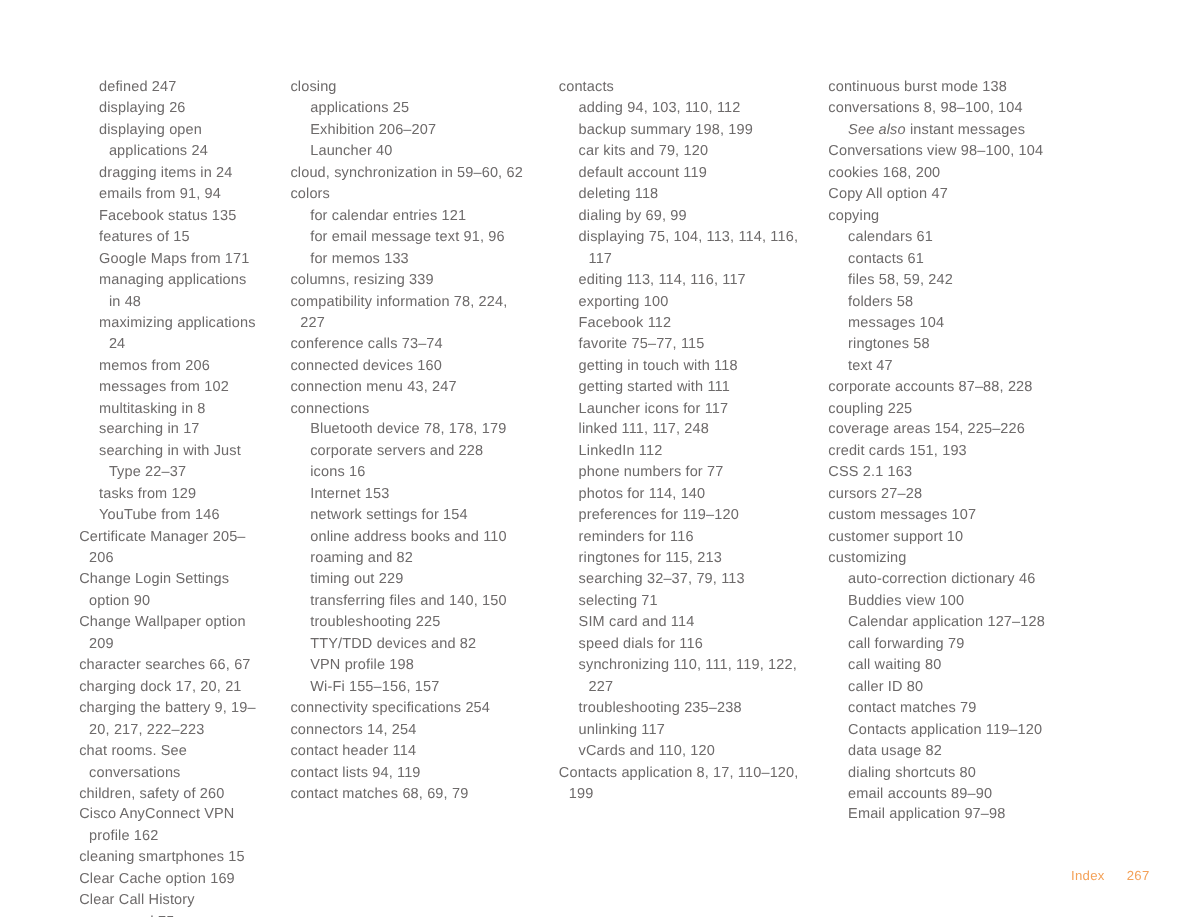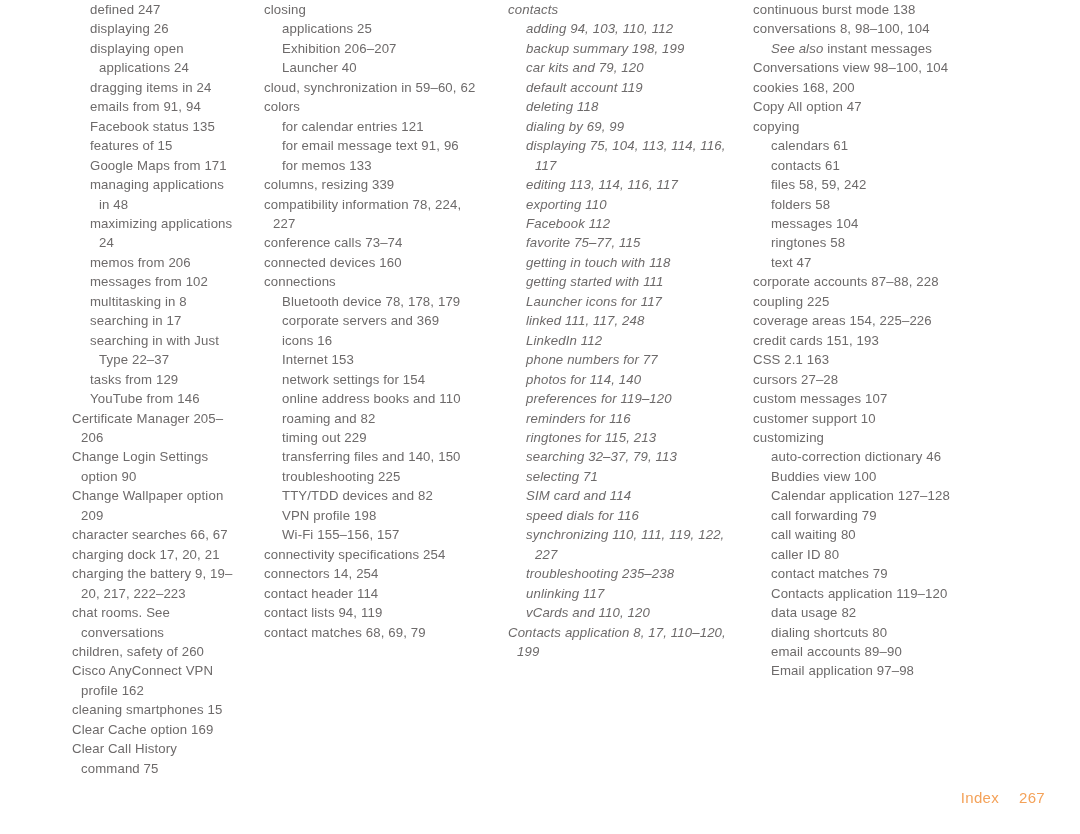--- a/index.html
+++ b/index.html
@@ -19,24 +19,25 @@
     position: absolute;
     left: 0;
     top: 0;
     width: 1080px;
     height: 760px;
     display: flex;
     flex-direction: row;
   }
   .column {
     box-sizing: border-box;
+    padding-top: 69px;
   }
   .col-1 { width: 246px; padding-left: 72px; padding-right: 10px; }
   .col-2 { width: 247px; padding-left: 18px; padding-right: 10px; }
-  .col-3 { width: 245px; padding-left: 15px; padding-right: 10px; font-style: italic; }
+  .col-3 { width: 245px; padding-left: 15px; padding-right: 10px; }
   .col-4 { width: 270px; padding-left: 15px; padding-right: 10px; }
 
   .entry {
     color: #6d6a6a;
     font-size: 13.2px;
     line-height: 19.45px;
     letter-spacing: 0.01em;
     white-space: pre-wrap;
     word-break: normal;
   }
@@ -69,21 +70,21 @@
   }
   .footer-inner {
     position: absolute;
     right: 35px;
     top: 0;
     display: flex;
     flex-direction: row;
     align-items: baseline;
     gap: 20px;
     color: #f4a259;
-    font-size: 15px;
+    font-size: 12px;
     letter-spacing: 0.02em;
   }
   .footer-label { }
   .footer-page { }
 </style>
 </head>
 <body>
 
 <div id="page">
 
@@ -126,23 +127,24 @@
         <div class="entry level-1 wrap">Launcher 40</div>
         <div class="entry level-0 wrap">cloud, synchronization in 59–60, 62</div>
         <div class="entry level-0 wrap">colors</div>
         <div class="entry level-1 wrap">for calendar entries 121</div>
         <div class="entry level-1 wrap">for email message text 91, 96</div>
         <div class="entry level-1 wrap">for memos 133</div>
         <div class="entry level-0 wrap">columns, resizing 339</div>
         <div class="entry level-0 wrap">compatibility information 78, 224, 227</div>
         <div class="entry level-0 wrap">conference calls 73–74</div>
         <div class="entry level-0 wrap">connected devices 160</div>
+        <div class="entry level-0 wrap">connection menu 43, 247</div>
         <div class="entry level-0 wrap">connections</div>
         <div class="entry level-1 wrap">Bluetooth device 78, 178, 179</div>
-        <div class="entry level-1 wrap">corporate servers and 369</div>
+        <div class="entry level-1 wrap">corporate servers and 228</div>
         <div class="entry level-1 wrap">icons 16</div>
         <div class="entry level-1 wrap">Internet 153</div>
         <div class="entry level-1 wrap">network settings for 154</div>
         <div class="entry level-1 wrap">online address books and 110</div>
         <div class="entry level-1 wrap">roaming and 82</div>
         <div class="entry level-1 wrap">timing out 229</div>
         <div class="entry level-1 wrap">transferring files and 140, 150</div>
         <div class="entry level-1 wrap">troubleshooting 225</div>
         <div class="entry level-1 wrap">TTY/TDD devices and 82</div>
         <div class="entry level-1 wrap">VPN profile 198</div>
@@ -156,21 +158,21 @@
     <div class="column col-3">
         <div class="entry level-0 wrap">contacts</div>
         <div class="entry level-1 wrap">adding 94, 103, 110, 112</div>
         <div class="entry level-1 wrap">backup summary 198, 199</div>
         <div class="entry level-1 wrap">car kits and 79, 120</div>
         <div class="entry level-1 wrap">default account 119</div>
         <div class="entry level-1 wrap">deleting 118</div>
         <div class="entry level-1 wrap">dialing by 69, 99</div>
         <div class="entry level-1 wrap">displaying 75, 104, 113, 114, 116, 117</div>
         <div class="entry level-1 wrap">editing 113, 114, 116, 117</div>
-        <div class="entry level-1 wrap">exporting 110</div>
+        <div class="entry level-1 wrap">exporting 100</div>
         <div class="entry level-1 wrap">Facebook 112</div>
         <div class="entry level-1 wrap">favorite 75–77, 115</div>
         <div class="entry level-1 wrap">getting in touch with 118</div>
         <div class="entry level-1 wrap">getting started with 111</div>
         <div class="entry level-1 wrap">Launcher icons for 117</div>
         <div class="entry level-1 wrap">linked 111, 117, 248</div>
         <div class="entry level-1 wrap">LinkedIn 112</div>
         <div class="entry level-1 wrap">phone numbers for 77</div>
         <div class="entry level-1 wrap">photos for 114, 140</div>
         <div class="entry level-1 wrap">preferences for 119–120</div>

